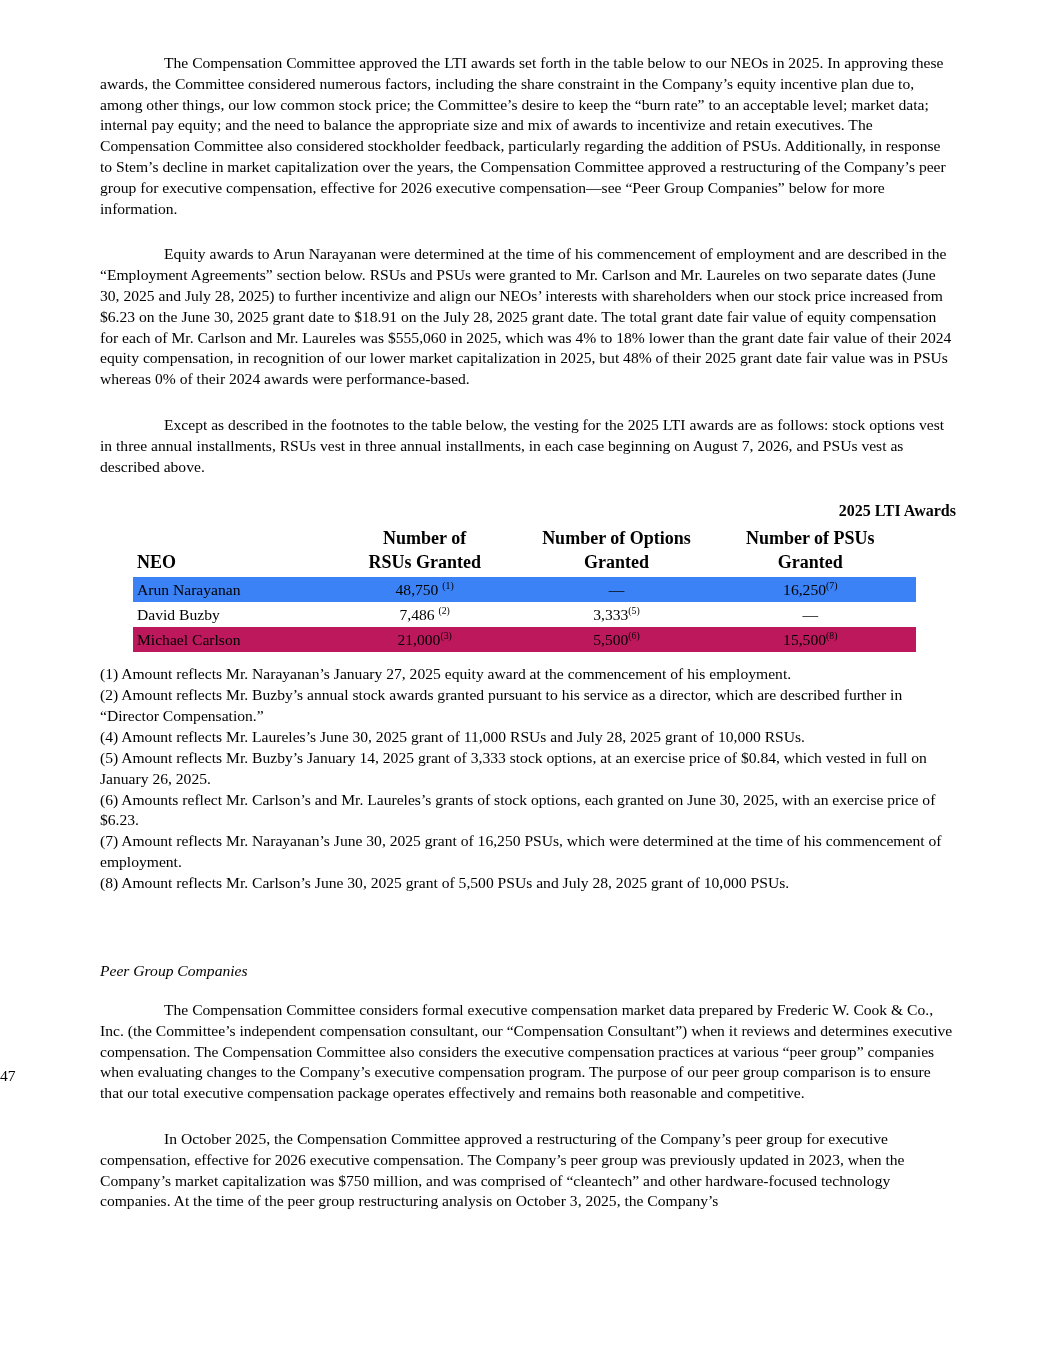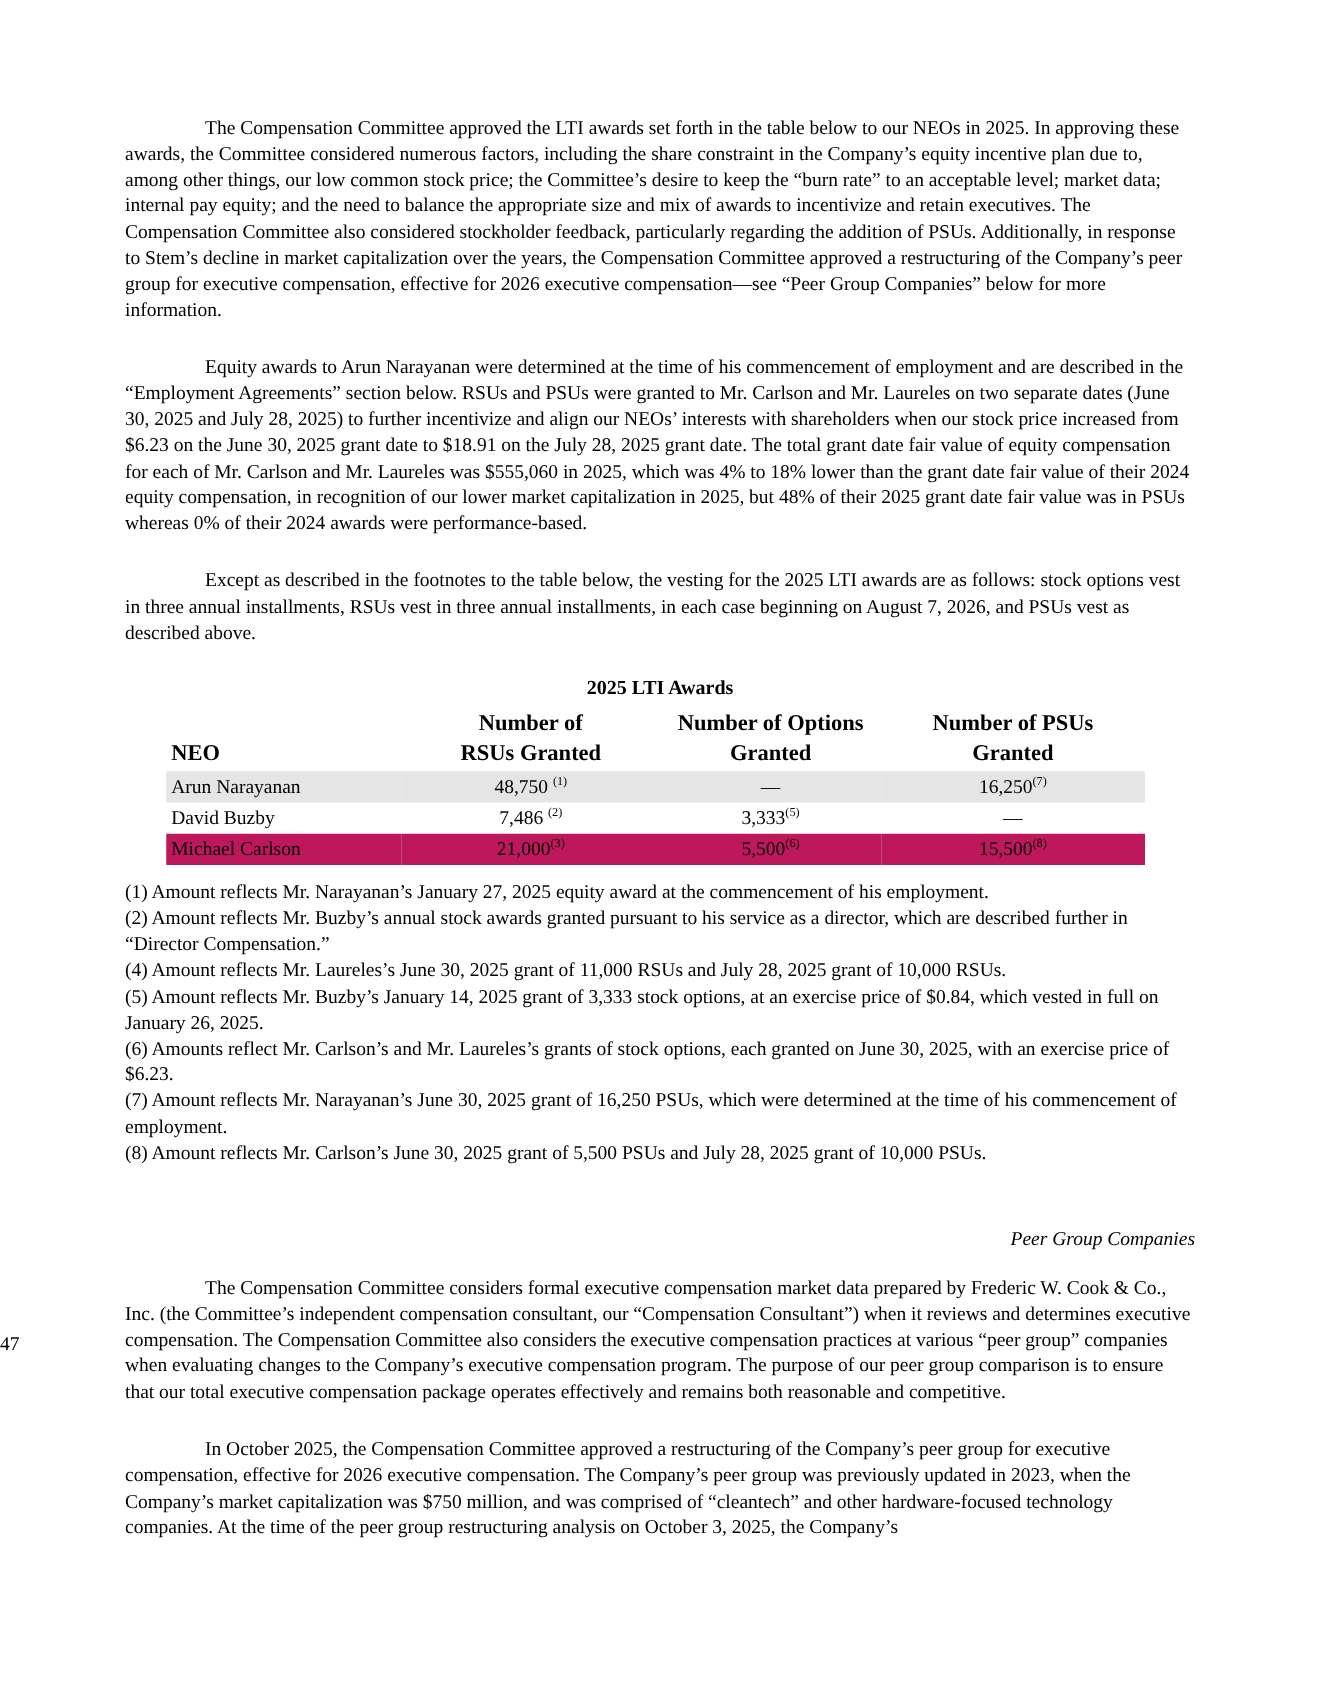--- a/index.html
+++ b/index.html
@@ -9,32 +9,32 @@
     background: #ffffff;
     color: #000000;
     font-family: "Liberation Serif", "DejaVu Serif", serif;
     overflow: hidden;
   }
   .page {
     position: relative;
     box-sizing: border-box;
     width: 1055px;
     height: 1149px;
-    padding: 93px 99px 0 100px;
+    padding: 53px 99px 0 100px;
   }
   .para {
     font-size: 15.6px;
     line-height: 20.8px;
     text-indent: 64px;
     margin: 0 0 25px 0;
     text-align: left;
   }
   .table-block { margin: 0 0 12px 0; }
   .table-title {
-    text-align: center;
+    text-align: right;
     font-weight: bold;
     font-size: 16px;
     margin: 2px 0 6px 0;
   }
   table.lti {
     border-collapse: collapse;
     margin-left: 33px;
     width: 783px;
     table-layout: fixed;
   }
@@ -66,22 +66,21 @@
   }
   .footnotes { margin: 0 0 12px 0; }
   .fn {
     font-size: 15.6px;
     line-height: 20.9px;
     margin: 0;
   }
   .subhead {
     font-style: italic;
     font-size: 15.6px;
-    margin: 49px 0 20px 0;
-    text-align: right;
+    margin: 68px 0 20px 0;
   }
   .para.last { margin-bottom: 0; }
   .page-number {
     position: absolute;
     left: 0;
     right: 0;
     bottom: 64px;
     text-align: left;
     font-size: 15.6px;
     margin-top: 19px;
@@ -110,21 +109,21 @@
           <th class="l">NEO</th>
           <th class="c">Number of
 RSUs Granted</th>
           <th class="c">Number of Options
 Granted</th>
           <th class="c">Number of PSUs
 Granted</th>
         </tr>
       </thead>
       <tbody>
-        <tr class="hl" style="background: #e5e5e5;">
+        <tr class="hl" style="background: #3b82f6;">
           <td>Arun Narayanan</td>
           <td class="c"><span>48,750 </span><sup>(1)</sup></td>
           <td class="c"><span>—</span><sup></sup></td>
           <td class="c"><span>16,250</span><sup>(7)</sup></td>
         </tr>
         <tr>
           <td>David Buzby</td>
           <td class="c"><span>7,486 </span><sup>(2)</sup></td>
           <td class="c"><span>3,333</span><sup>(5)</sup></td>
           <td class="c"><span>—</span><sup></sup></td>

